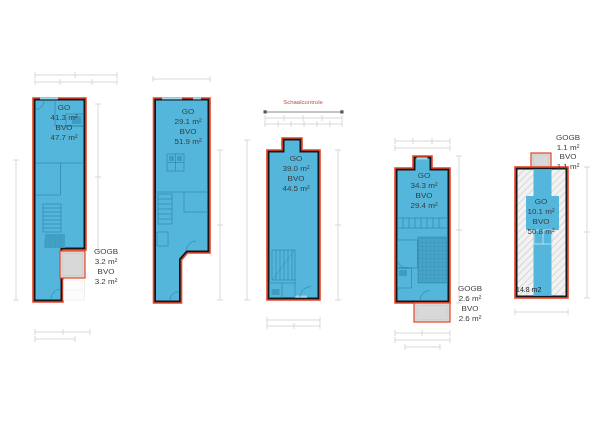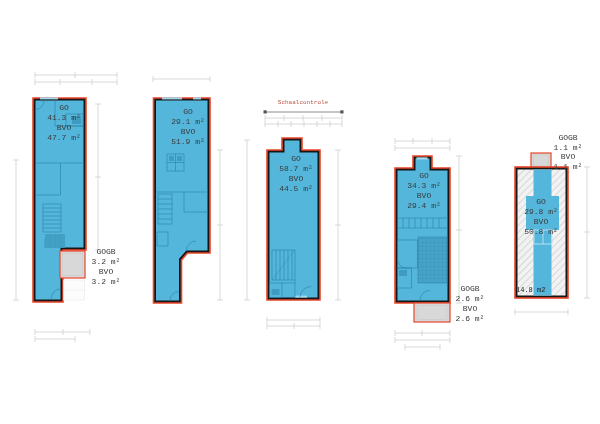--- a/index.html
+++ b/index.html
@@ -1,17 +1,17 @@
 <!DOCTYPE html>
 <html><head>
 <meta charset="utf-8">
 <style>
   html,body{margin:0;padding:0;background:#fff;}
   #canvas{position:relative;width:600px;height:424px;background:#ffffff;overflow:hidden;
-          font-family:Liberation Mono, monospace;}
+          font-family:Liberation Sans, sans-serif;}
   svg{position:absolute;display:block;}
   .lbl{position:absolute;font-size:8px;line-height:10px;color:#3a3a3a;text-align:center;
        letter-spacing:0;white-space:nowrap;}
   .lbl span{display:block;}
   #lbl1{left:40px;top:103px;width:48px;}
   #lbl2{left:164px;top:107px;width:48px;}
   #lbl3{left:272px;top:154px;width:48px;}
   #lbl4{left:400px;top:171px;width:48px;}
   #lbl5{left:517px;top:197px;width:48px;}
   #gogb1{left:86px;top:247px;width:40px;}
@@ -179,35 +179,35 @@
 
   <div class="lbl" id="lbl2">
     <span>GO</span>
     <span>29.1 m²</span>
     <span>BVO</span>
     <span>51.9 m²</span>
   </div>
 
   <div class="lbl" id="lbl3">
     <span>GO</span>
-    <span>58.7 m²</span>
+    <span>39.0 m²</span>
     <span>BVO</span>
     <span>44.5 m²</span>
   </div>
 
   <div class="lbl" id="lbl4">
     <span>GO</span>
     <span>34.3 m²</span>
     <span>BVO</span>
     <span>29.4 m²</span>
   </div>
 
   <div class="lbl" id="lbl5">
     <span>GO</span>
-    <span>29.8 m²</span>
+    <span>10.1 m²</span>
     <span>BVO</span>
     <span>50.8 m²</span>
   </div>
 
   <div class="lbl" id="gogb1">
     <span>GOGB</span>
     <span>3.2 m²</span>
     <span>BVO</span>
     <span>3.2 m²</span>
   </div>

